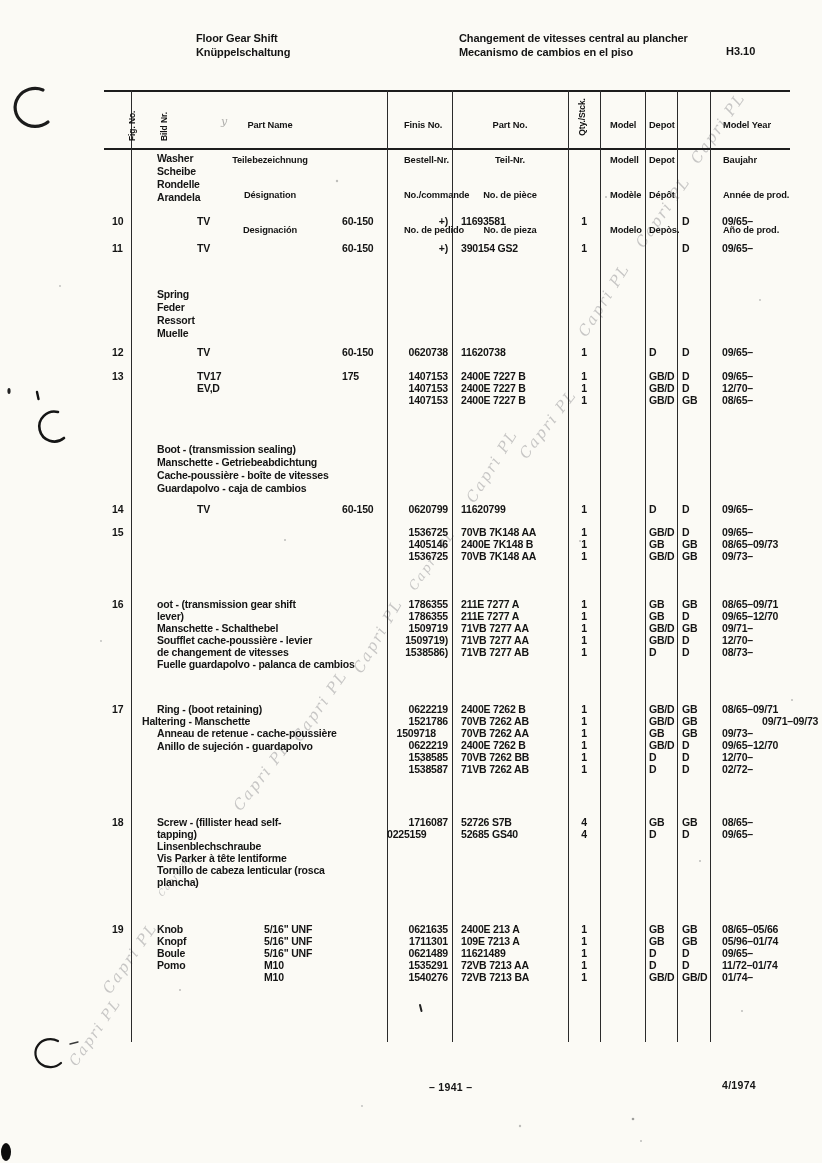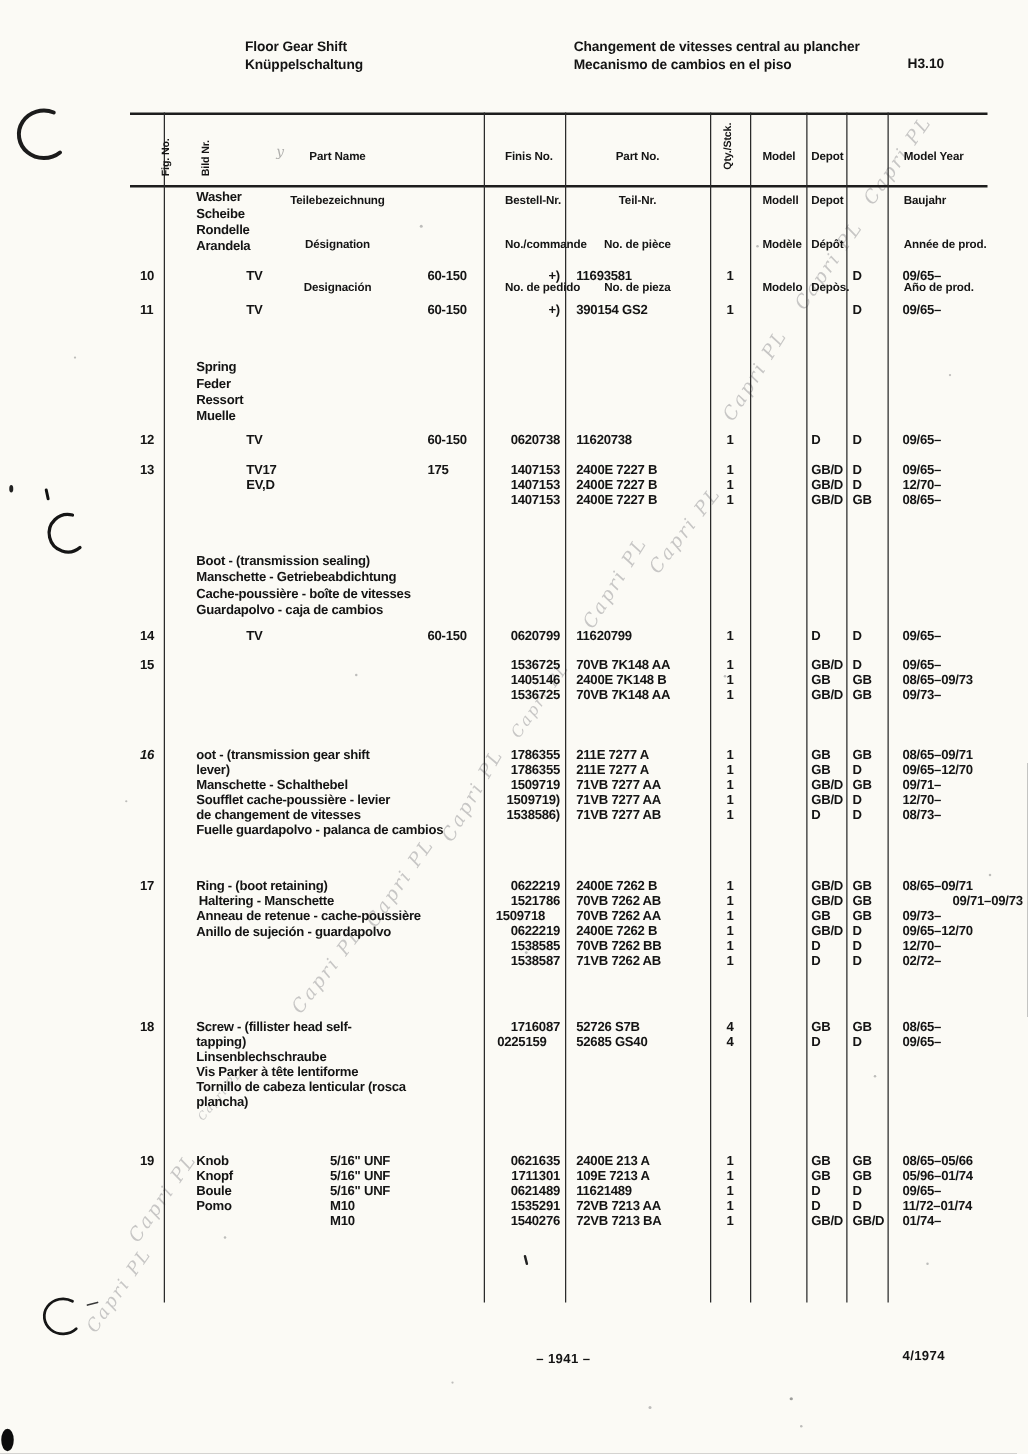--- a/index.html
+++ b/index.html
@@ -213,21 +213,21 @@
       <div class="t" style="left: 568px; top: 538px; width: 32px; text-align: center;">1</div>
       <div class="t" style="left: 649px; top: 538px;">GB</div>
       <div class="t" style="left: 682px; top: 538px;">GB</div>
       <div class="t" style="left: 722px; top: 538px;">08/65–09/73</div>
       <div class="t" style="left: 387px; top: 550px; width: 61px; text-align: right;">1536725</div>
       <div class="t" style="left: 461px; top: 550px;">70VB 7K148 AA</div>
       <div class="t" style="left: 568px; top: 550px; width: 32px; text-align: center;">1</div>
       <div class="t" style="left: 649px; top: 550px;">GB/D</div>
       <div class="t" style="left: 682px; top: 550px;">GB</div>
       <div class="t" style="left: 722px; top: 550px;">09/73–</div>
-      <div class="t" style="left: 112px; top: 598px; width: 22px; font-style: italic;">16</div>
+      <div class="t" style="left: 112px; top: 598px; width: 22px;">16</div>
       <div class="t" style="left: 157px; top: 598px;">oot - (transmission gear shift</div>
       <div class="t" style="left: 157px; top: 610px;">lever)</div>
       <div class="t" style="left: 157px; top: 622px;">Manschette - Schalthebel</div>
       <div class="t" style="left: 157px; top: 634px;">Soufflet cache-poussière - levier</div>
       <div class="t" style="left: 157px; top: 646px;">de changement de vitesses</div>
       <div class="t" style="left: 157px; top: 658px;">Fuelle guardapolvo - palanca de cambios</div>
       <div class="t" style="left: 387px; top: 598px; width: 61px; text-align: right;">1786355</div>
       <div class="t" style="left: 461px; top: 598px;">211E 7277 A</div>
       <div class="t" style="left: 568px; top: 598px; width: 32px; text-align: center;">1</div>
       <div class="t" style="left: 649px; top: 598px;">GB</div>
@@ -252,21 +252,21 @@
       <div class="t" style="left: 682px; top: 634px;">D</div>
       <div class="t" style="left: 722px; top: 634px;">12/70–</div>
       <div class="t" style="left: 387px; top: 646px; width: 61px; text-align: right;">1538586)</div>
       <div class="t" style="left: 461px; top: 646px;">71VB 7277 AB</div>
       <div class="t" style="left: 568px; top: 646px; width: 32px; text-align: center;">1</div>
       <div class="t" style="left: 649px; top: 646px;">D</div>
       <div class="t" style="left: 682px; top: 646px;">D</div>
       <div class="t" style="left: 722px; top: 646px;">08/73–</div>
       <div class="t" style="left: 112px; top: 703px; width: 22px;">17</div>
       <div class="t" style="left: 157px; top: 703px;">Ring - (boot retaining)</div>
-      <div class="t" style="left: 159px; top: 715px;">Haltering - Manschette</div>
+      <div class="t" style="left: 142px; top: 715px;">Haltering - Manschette</div>
       <div class="t" style="left: 157px; top: 727px;">Anneau de retenue - cache-poussière</div>
       <div class="t" style="left: 157px; top: 740px;">Anillo de sujeción - guardapolvo</div>
       <div class="t" style="left: 387px; top: 703px; width: 61px; text-align: right;">0622219</div>
       <div class="t" style="left: 461px; top: 703px;">2400E 7262 B</div>
       <div class="t" style="left: 568px; top: 703px; width: 32px; text-align: center;">1</div>
       <div class="t" style="left: 649px; top: 703px;">GB/D</div>
       <div class="t" style="left: 682px; top: 703px;">GB</div>
       <div class="t" style="left: 722px; top: 703px;">08/65–09/71</div>
       <div class="t" style="left: 387px; top: 715px; width: 61px; text-align: right;">1521786</div>
       <div class="t" style="left: 461px; top: 715px;">70VB 7262 AB</div>
@@ -304,21 +304,21 @@
       <div class="t" style="left: 157px; top: 840px;">Linsenblechschraube</div>
       <div class="t" style="left: 157px; top: 852px;">Vis Parker à tête lentiforme</div>
       <div class="t" style="left: 157px; top: 864px;">Tornillo de cabeza lenticular (rosca</div>
       <div class="t" style="left: 157px; top: 876px;">plancha)</div>
       <div class="t" style="left: 387px; top: 816px; width: 61px; text-align: right;">1716087</div>
       <div class="t" style="left: 461px; top: 816px;">52726 S7B</div>
       <div class="t" style="left: 568px; top: 816px; width: 32px; text-align: center;">4</div>
       <div class="t" style="left: 649px; top: 816px;">GB</div>
       <div class="t" style="left: 682px; top: 816px;">GB</div>
       <div class="t" style="left: 722px; top: 816px;">08/65–</div>
-      <div class="t" style="left: 387px; top: 828px; width: 61px; text-align: center;">0225159</div>
+      <div class="t" style="left: 387px; top: 828px; width: 61px; text-align: left;">0225159</div>
       <div class="t" style="left: 461px; top: 828px;">52685 GS40</div>
       <div class="t" style="left: 568px; top: 828px; width: 32px; text-align: center;">4</div>
       <div class="t" style="left: 649px; top: 828px;">D</div>
       <div class="t" style="left: 682px; top: 828px;">D</div>
       <div class="t" style="left: 722px; top: 828px;">09/65–</div>
       <div class="t" style="left: 112px; top: 923px; width: 22px;">19</div>
       <div class="t" style="left: 157px; top: 923px;">Knob</div>
       <div class="t" style="left: 157px; top: 935px;">Knopf</div>
       <div class="t" style="left: 157px; top: 947px;">Boule</div>
       <div class="t" style="left: 157px; top: 959px;">Pomo</div>

